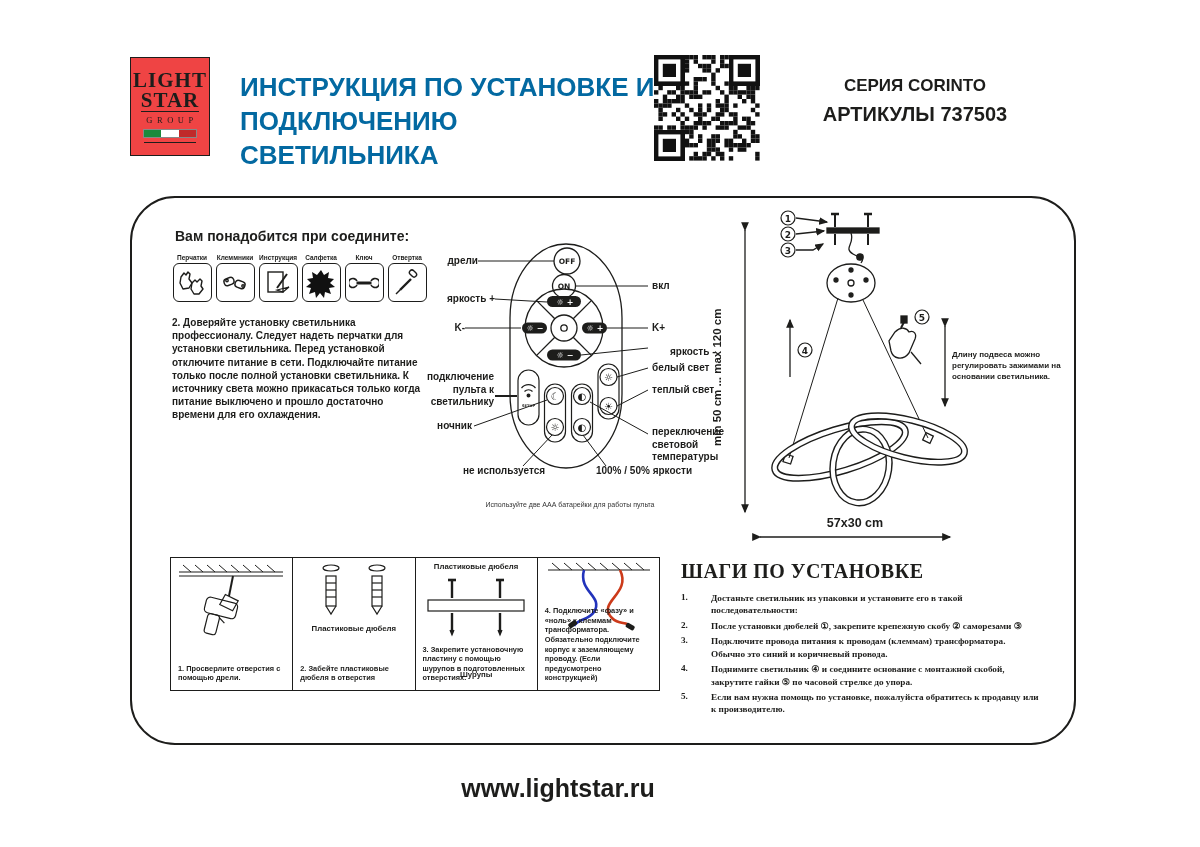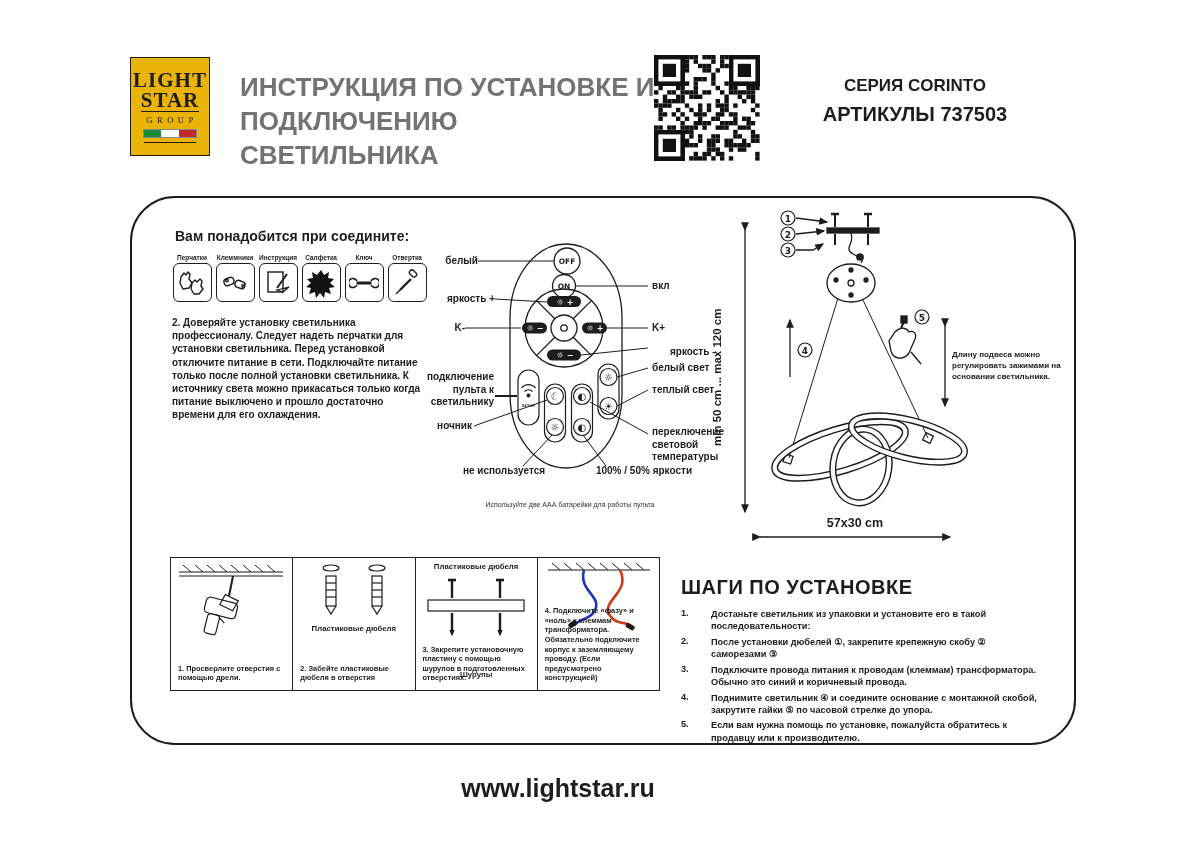--- a/index.html
+++ b/index.html
@@ -1,30 +1,30 @@
 <!DOCTYPE html>
 <html><head>
 <meta charset="utf-8">
 <style>
   html,body{margin:0;padding:0;background:#ffffff;}
   .page{position:relative;width:1200px;height:847px;background:#fff;overflow:hidden;
         font-family:"Liberation Sans", sans-serif;color:#1d1d1b;}
   .abs{position:absolute;}
 
   
-  .logo-box{left:130px;top:57px;width:78px;height:97px;border:1.5px solid #1d1d1b;background:#eab308;
+  .logo-box{left:130px;top:57px;width:78px;height:97px;border:1.5px solid #1d1d1b;background:#ef4444;
             display:flex;flex-direction:column;align-items:center;justify-content:center;}
   .logo-word{font-family:"Liberation Serif", serif;font-weight:700;font-size:21px;line-height:20px;letter-spacing:1px;}
   .logo-word2{font-family:"Liberation Serif", serif;font-weight:700;font-size:21px;line-height:20px;letter-spacing:1px;border-bottom:1.5px solid #1d1d1b;padding-bottom:1px;}
   .logo-group{font-family:"Liberation Serif", serif;font-size:8.5px;letter-spacing:4.5px;margin:3px 0 4px 4px;}
   .flag{width:52px;height:7px;border:0.8px solid #888;display:flex;margin-bottom:2px;}
   .flag div{flex:1;}
   .flag-under{width:52px;height:2px;border-bottom:1px solid #1d1d1b;}
 
-  .doc-title{left:240px;top:70px;width:420px;font-size:26px;font-weight:700;line-height:34px;color:#737373;}
+  .doc-title{left:240px;top:70px;width:420px;font-size:26px;font-weight:700;line-height:34px;color:#0369a1;}
   .series-box{left:795px;top:76px;width:240px;text-align:center;}
   .series-line{font-size:17px;font-weight:700;}
   .articles-line{font-size:20px;font-weight:700;margin-top:7px;}
 
   
   .main-box{left:130px;top:196px;width:942px;height:545px;border:2px solid #1d1d1b;border-radius:45px;}
 
   .tools-heading{left:175px;top:228px;width:260px;font-size:14px;font-weight:700;}
   .tools-row{left:172px;top:254px;display:flex;gap:3px;}
   .tool{width:40px;display:flex;flex-direction:column;align-items:center;}
@@ -48,21 +48,21 @@
   .adjust-note{left:952px;top:350px;width:110px;font-size:8px;font-weight:700;line-height:1.35;}
 
   
   .panels{left:170px;top:557px;width:488px;height:132px;border:1.6px solid #1d1d1b;display:flex;}
   .panel{position:relative;flex:1;border-right:1.6px solid #1d1d1b;}
   .panel:last-child{border-right:none;}
   .p-caption{position:absolute;left:7px;right:4px;bottom:7px;font-size:7.4px;font-weight:700;line-height:1.3;}
   .p-toplabel{position:absolute;width:100%;text-align:center;font-size:7.8px;font-weight:700;}
 
   
-  .steps{left:681px;top:576px;width:360px;}
+  .steps{left:681px;top:560px;width:360px;font-family:Liberation Serif, serif;}
   .steps-heading{font-size:20px;font-weight:700;letter-spacing:0.5px;margin-bottom:9px;}
   .step-row{display:flex;margin-bottom:3px;}
   .step-num{width:30px;font-size:9.2px;font-weight:700;flex:none;}
   .step-text{flex:1;font-size:9.2px;font-weight:700;line-height:1.35;}
 
   .footer-url{left:0;top:774px;width:1116px;text-align:center;font-size:25px;font-weight:700;}
 
   svg text{font-family:"DejaVu Sans", sans-serif;}
 </style>
 </head>
@@ -458,21 +458,21 @@
         <line x1="197" y1="139" x2="228" y2="130"></line>
         <line x1="197" y1="168" x2="228" y2="152"></line>
         <line x1="75" y1="158" x2="97" y2="158" stroke-width="2"></line>
         <line x1="54" y1="188" x2="127" y2="162"></line>
         <line x1="103" y1="228" x2="132" y2="197"></line>
         <line x1="170" y1="164" x2="228" y2="196"></line>
         <line x1="186" y1="228" x2="163" y2="197"></line>
       </g>
     </svg>
     
-    <div class="r-label ra" style="left:0;top:17px;width:58px;">белый</div>
+    <div class="r-label ra" style="left:0;top:17px;width:58px;">дрели</div>
     <div class="r-label ra" style="left:0;top:55px;width:75px;">яркость +</div>
     <div class="r-label ra" style="left:0;top:84px;width:45px;">K-</div>
     <div class="r-label ra" style="left:0;top:133px;width:74px;">подключение пульта к светильнику</div>
     <div class="r-label ra" style="left:0;top:182px;width:52px;">ночник</div>
     <div class="r-label" style="left:30px;top:227px;width:108px;text-align:center;">не используется</div>
     <div class="r-label" style="left:232px;top:42px;width:76px;">вкл</div>
     <div class="r-label" style="left:232px;top:84px;width:76px;">K+</div>
     <div class="r-label" style="left:232px;top:108px;width:76px;margin-left:18px;">яркость -</div>
     <div class="r-label" style="left:232px;top:124px;width:76px;">белый свет</div>
     <div class="r-label" style="left:232px;top:146px;width:76px;">теплый свет</div>

